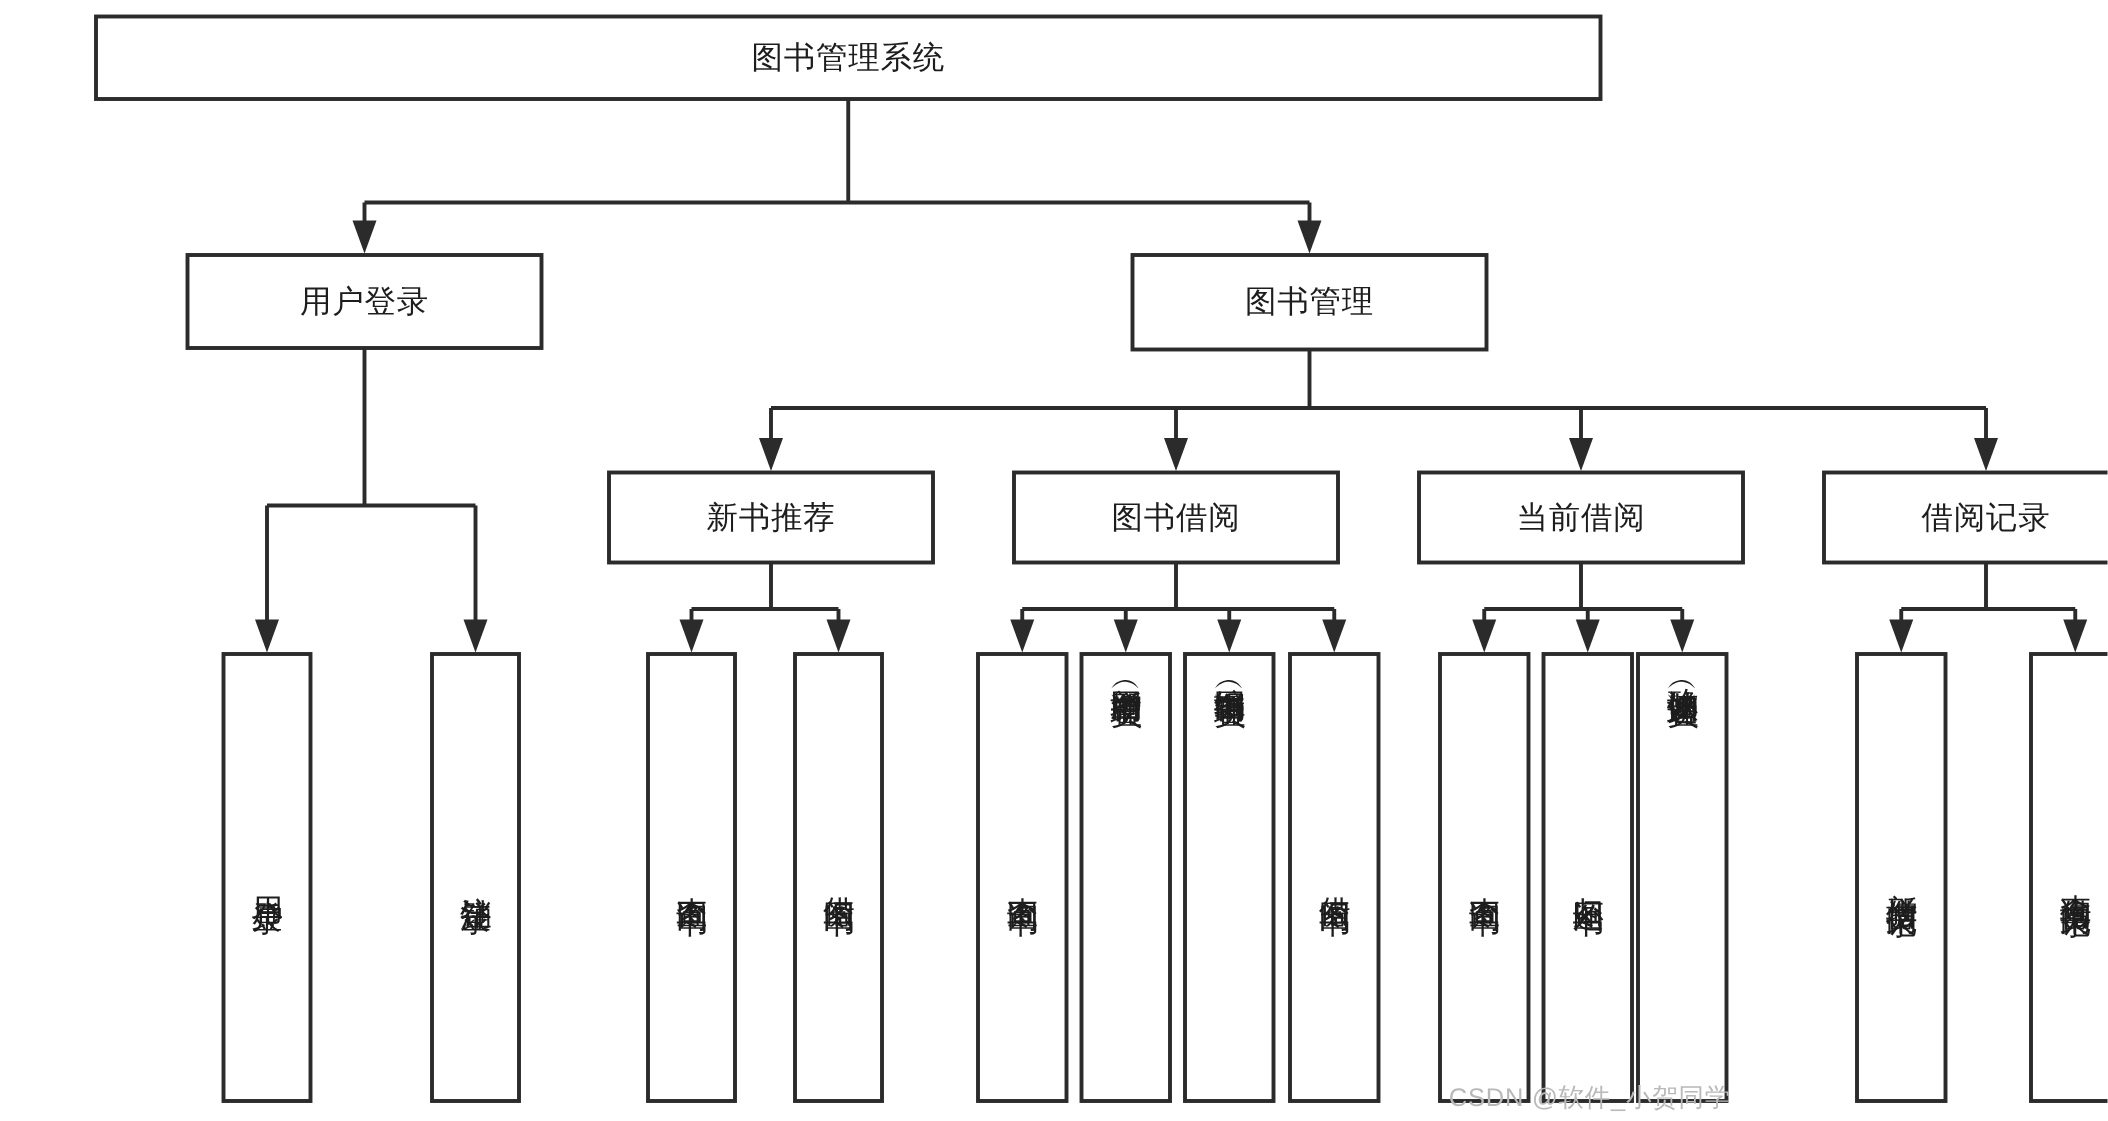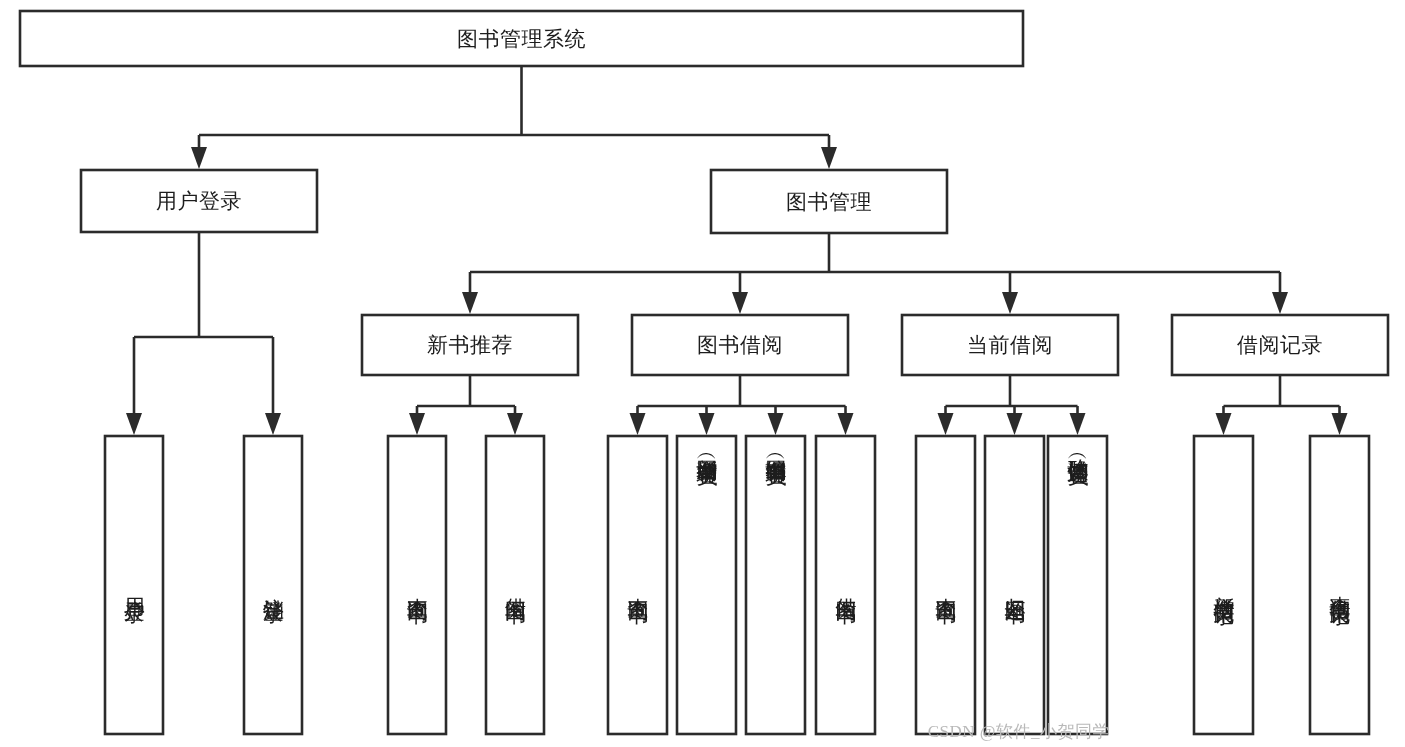--- a/index.html
+++ b/index.html
@@ -12,20 +12,21 @@
     width: 1405px;
     height: 747px;
     overflow: hidden;
     font-family: "DejaVu Sans", "Liberation Sans", sans-serif;
   }
   #diagram-root {
     position: relative;
     width: 1118px;
     height: 747px;
     background: #ffffff;
+    margin-left: 44px;
   }
   svg#diagram-svg {
     position: absolute;
     left: 0;
     top: 0;
     width: 1405px;
     height: 747px;
     display: block;
   }
   .node-box {
@@ -65,21 +66,21 @@
     font-size: 21px;
     line-height: 1.18;
     color: #1d1d1d;
     letter-spacing: 2px;
     white-space: nowrap;
   }
   .watermark {
     position: absolute;
     right: 8px;
     bottom: 4px;
-    font-family: Liberation Serif, serif;
+    font-family: Liberation Sans, sans-serif;
     font-size: 17px;
     color: #b9b9b9;
     letter-spacing: 0.5px;
     user-select: none;
     white-space: nowrap;
   }
 </style>
 </head>
 <body>
 

